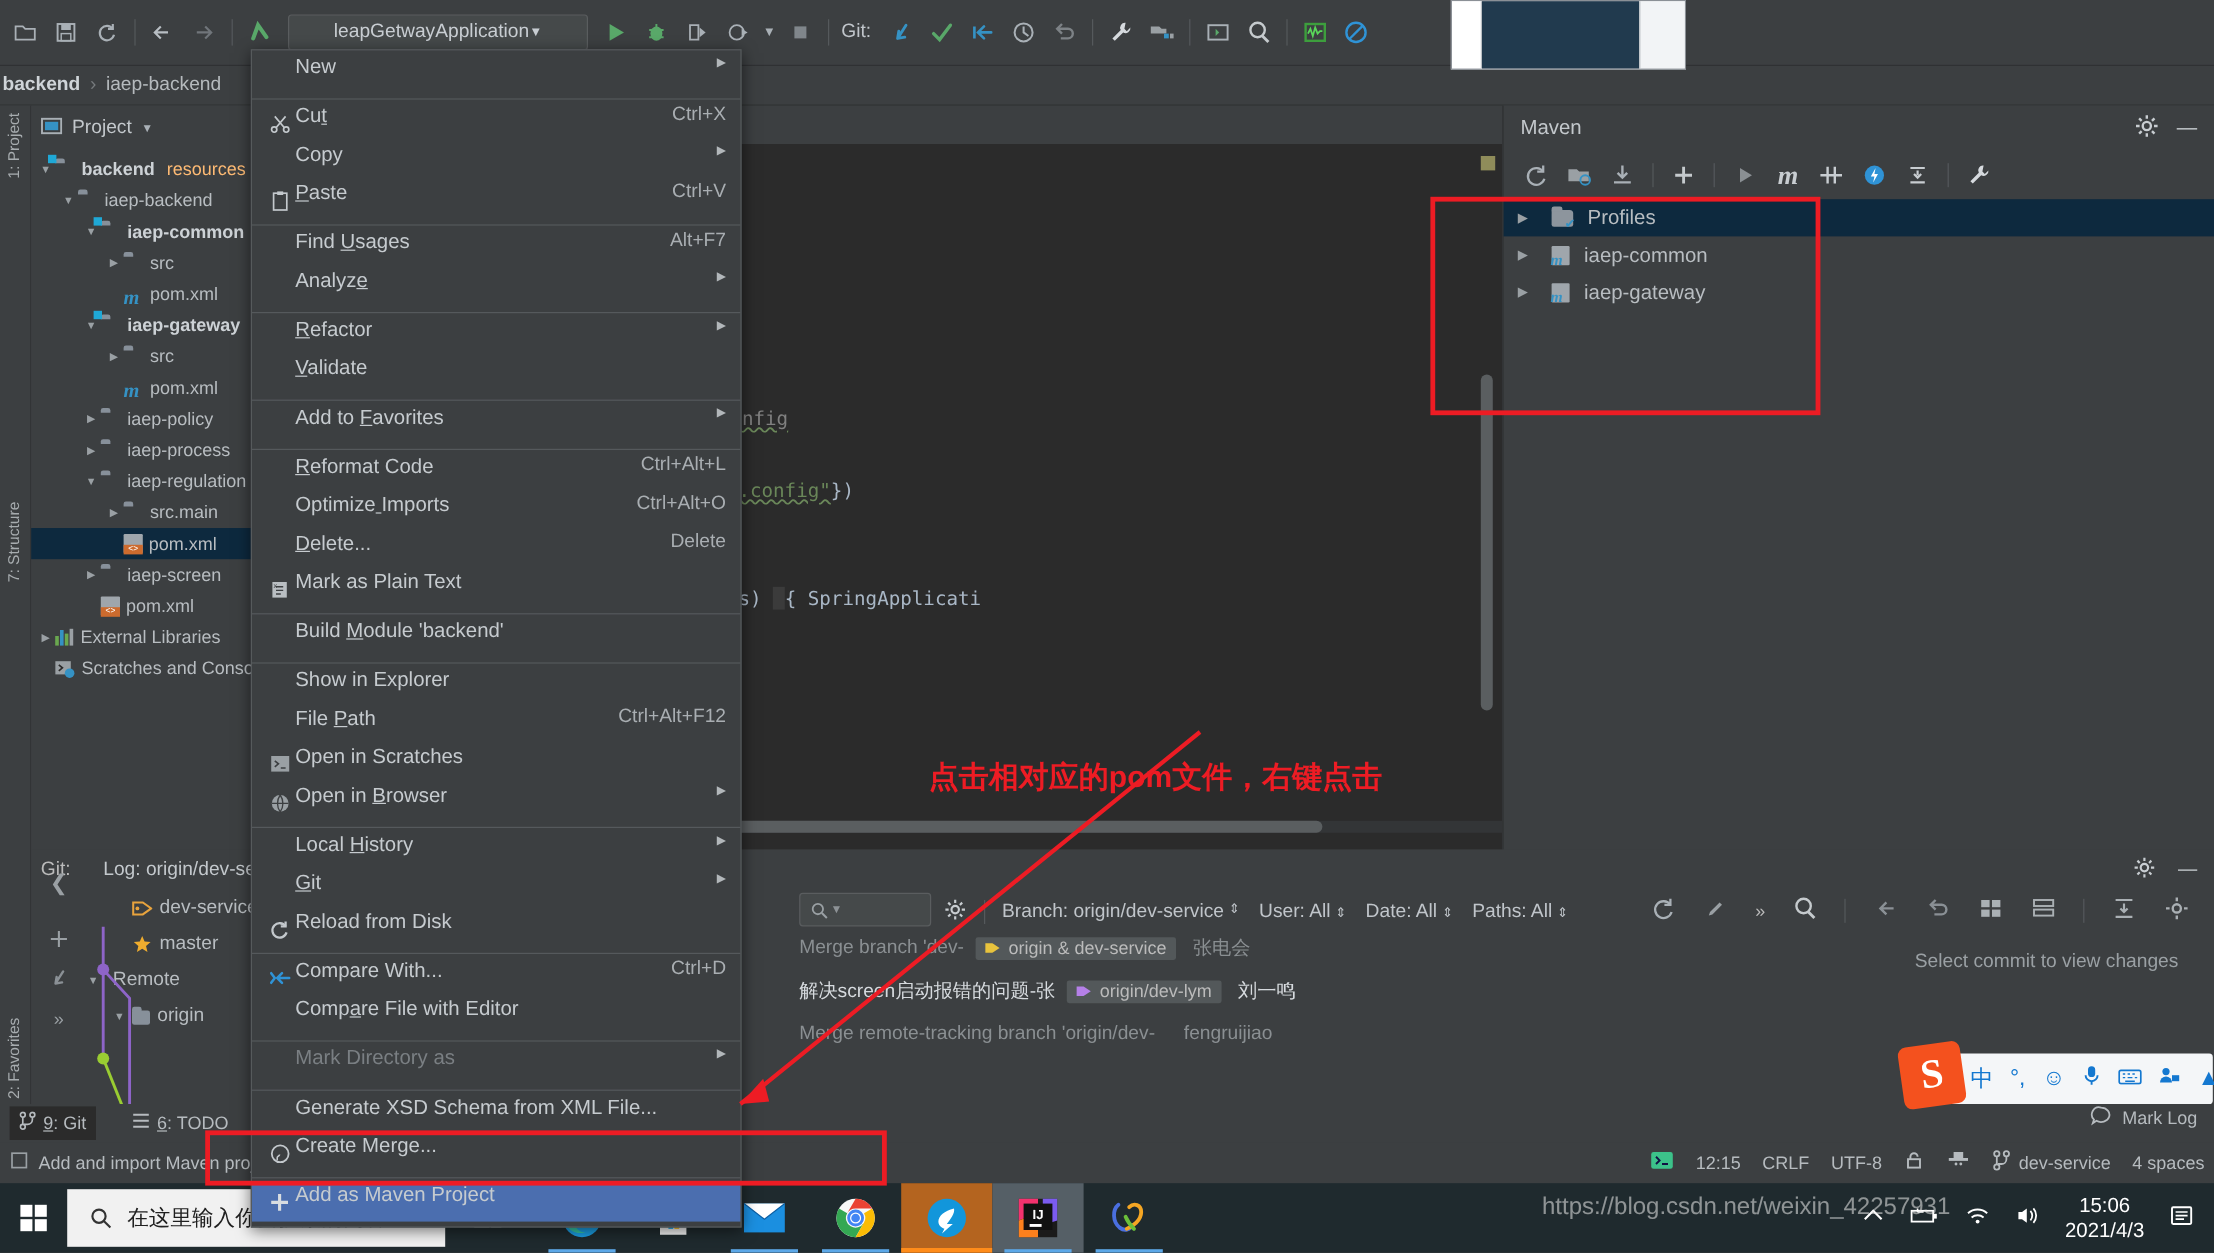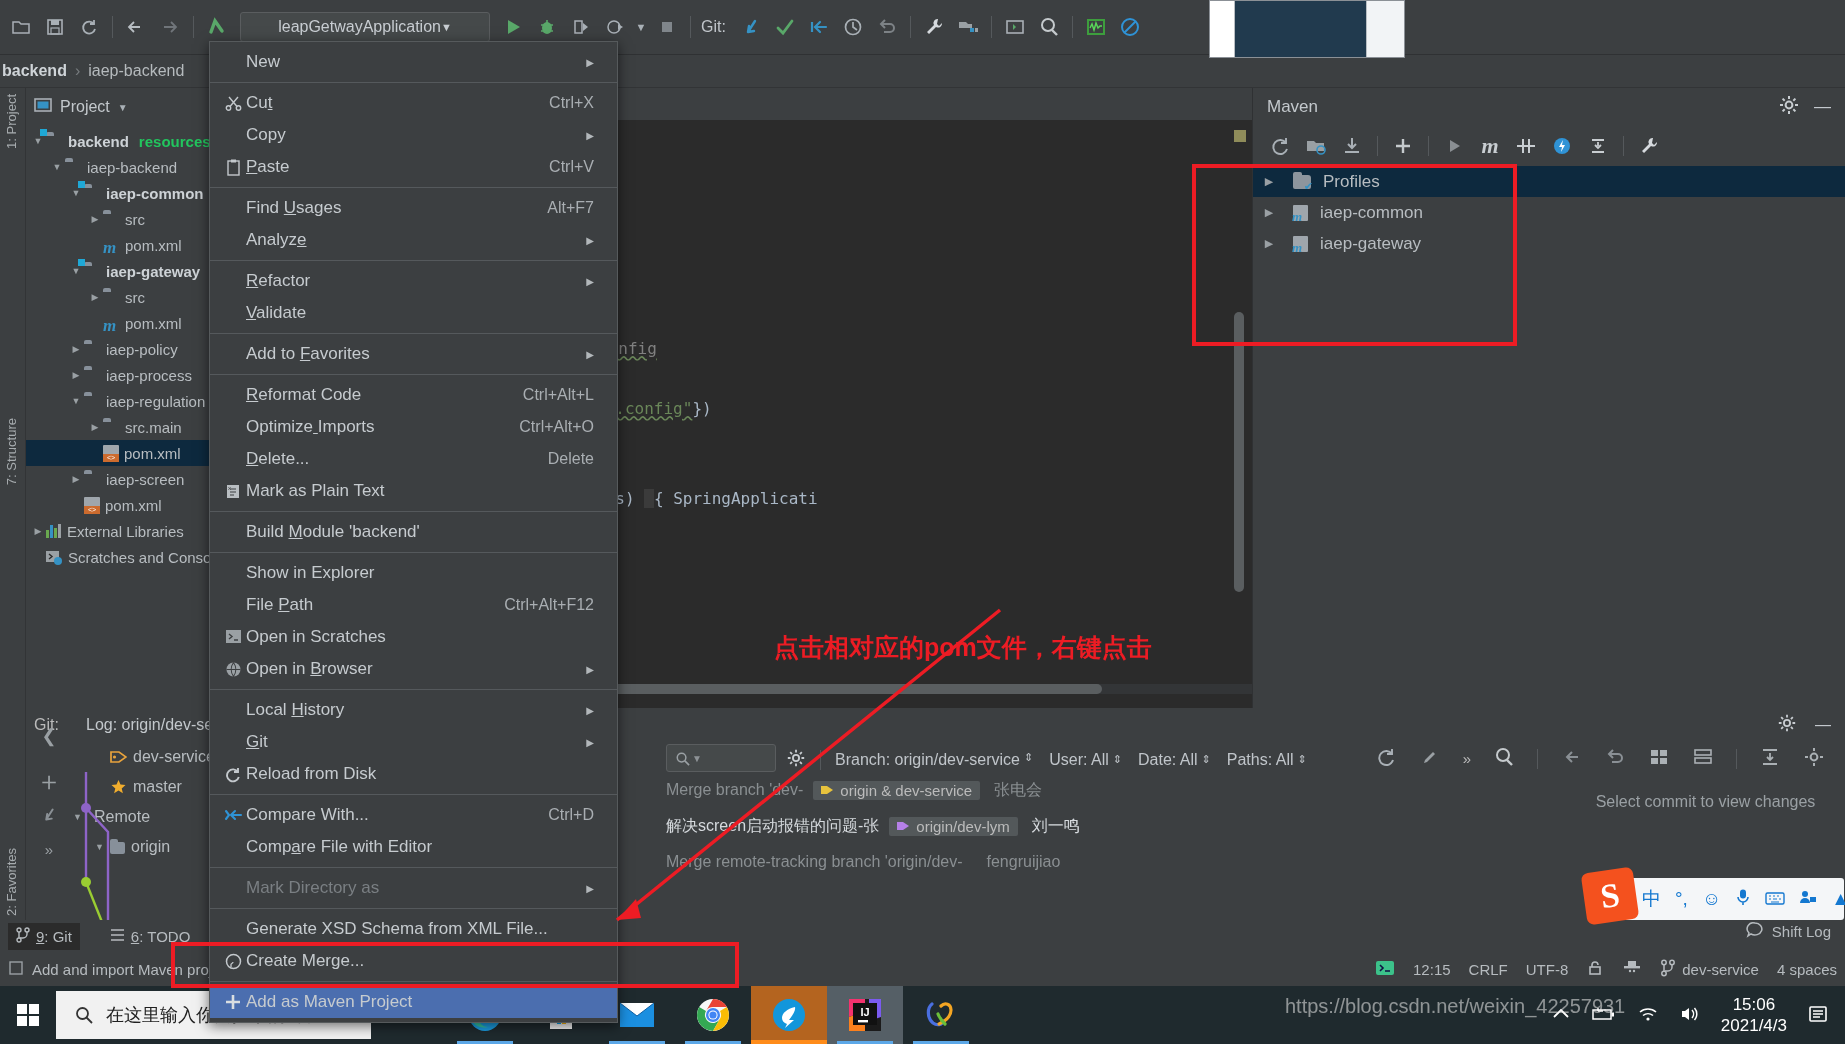--- a/index.html
+++ b/index.html
@@ -64,21 +64,21 @@
   .tree { padding-top: 2px; font-size: 15px; }
   .tree-row {
     display: flex; align-items: center; height: 26px; white-space: nowrap;
     padding-left: 4px; color: #b8bdc1;
   }
   .tree-row.sel { background: #0d293e; }
   .arrow { width: 16px; text-align: center; color: #9aa0a4; font-size: 9px; flex: 0 0 16px; }
   .arrow.blank { visibility: hidden; }
   .tlabel { margin-left: 5px; }
   .tlabel.b { font-weight: bold; color: #cdd2d6; }
-  .tlabel.muted { color: #22c55e; font-weight: bold; margin-left: 10px; }
+  .tlabel.muted { color: #fdba74; font-weight: normal; margin-left: 10px; }
 
   
   .ic { width: 17px; height: 15px; position: relative; flex: 0 0 17px; }
   .folder { width: 17px; height: 13px; background: #87909a; border-radius: 1px 2px 2px 2px; position: relative; top: 1px;}
   .folder:before { content:""; position: absolute; left:0; top:-3px; width: 8px; height: 4px; background: #87909a; border-radius: 2px 2px 0 0; }
   .folder.src:after { content:""; position:absolute; right:-1px; bottom:-1px; width: 7px; height: 7px; background:#1fa8d6; }
   .mico { color: #3592c4; font-style: italic; font-weight: bold; font-size: 17px; font-family: "Liberation Serif", serif; }
   .xmlico { width: 16px; height: 16px; background: #9fa6ac; position: relative; border-radius: 1px; flex:0 0 16px;}
   .xmlico:after { content:"<>"; position:absolute; left:0; bottom:-1px; width: 16px; height:8px; background:#cc6b2e; color:#fff; font-size:7px; text-align:center; line-height:8px; }
   .libico { width: 16px; height: 14px; flex: 0 0 16px; display:flex; gap:1px; align-items:flex-end;}
@@ -160,21 +160,21 @@
   .ime { position:absolute; left: 1590px; top: 878px; width: 254px; height: 42px; background:#f4f6f8; border-radius:3px; display:flex; align-items:center; gap: 14px; padding-left: 52px; }
   .ime-logo { position:absolute; left: -6px; top: -8px; width: 52px; height: 52px; background:#f4511e; transform: rotate(-8deg); border-radius: 7px; color:#fff; font-weight:bold; font-size:34px; display:flex; align-items:center; justify-content:center; font-family:"Liberation Serif",serif;}
   .ime i { color:#1478d0; font-size:19px; font-style:normal; }
 
   
   .ctx {
     position:absolute; left: 209px; top: 41px; width: 409px;
     background: #3c3f41; border: 1px solid #565a5c; box-shadow: 0 3px 12px rgba(0,0,0,.55);
     padding: 4px 0; z-index: 60;
   }
-  .ci { display:flex; align-items:center; height: 32px; padding: 0 23px 0 10px; color:#c6cbcf; font-size:17px; }
+  .ci { display:flex; height: 32px; padding: 0 12px 0 10px; color:#c6cbcf; font-size:17px; }
   .ci.sel { background:#4b6eaf; }
   .ci.disabled { color:#7a7f83; }
   .ci .cico { width: 26px; flex:0 0 26px; display:flex; align-items:center; justify-content:center; color:#a6acb0; font-size:16px;}
   .ci .clab { flex:1 1 auto; white-space:nowrap; }
   .ci .cacc { color:#a9aeb2; font-size:16px; margin-left: 20px;}
   .ci .carrow { color:#b2b7ba; font-size:10px; margin-left: 14px;}
   .csep { height:1px; background:#55595c; margin: 4px 0; }
   .u { text-decoration: underline; }
 
   
@@ -829,21 +829,21 @@
       </span>
       <span>4 spaces</span>
     </span>
   </div>
   <div style="position:absolute;right:14px;top:921px;display:flex;align-items:center;gap:8px;color:#b6bbbf;font-size:15px">
     <span>
       <svg width="18" height="18" viewBox="0 0 18 18">
           <path d="M9 2a7 6 0 1 1-4 11l-3 2 1-3A6 6 0 0 1 9 2z" fill="none" stroke="#b6bbbf" stroke-width="1.5"></path>
         </svg>
     </span>
-    <span>Shift Log</span>
+    <span>Mark Log</span>
   </div>
 
   <div class="taskbar">
     <div class="winbtn">
       <span class="winlogo">
           <i></i>
           <i></i>
           <i></i>
           <i></i>
         </span>

